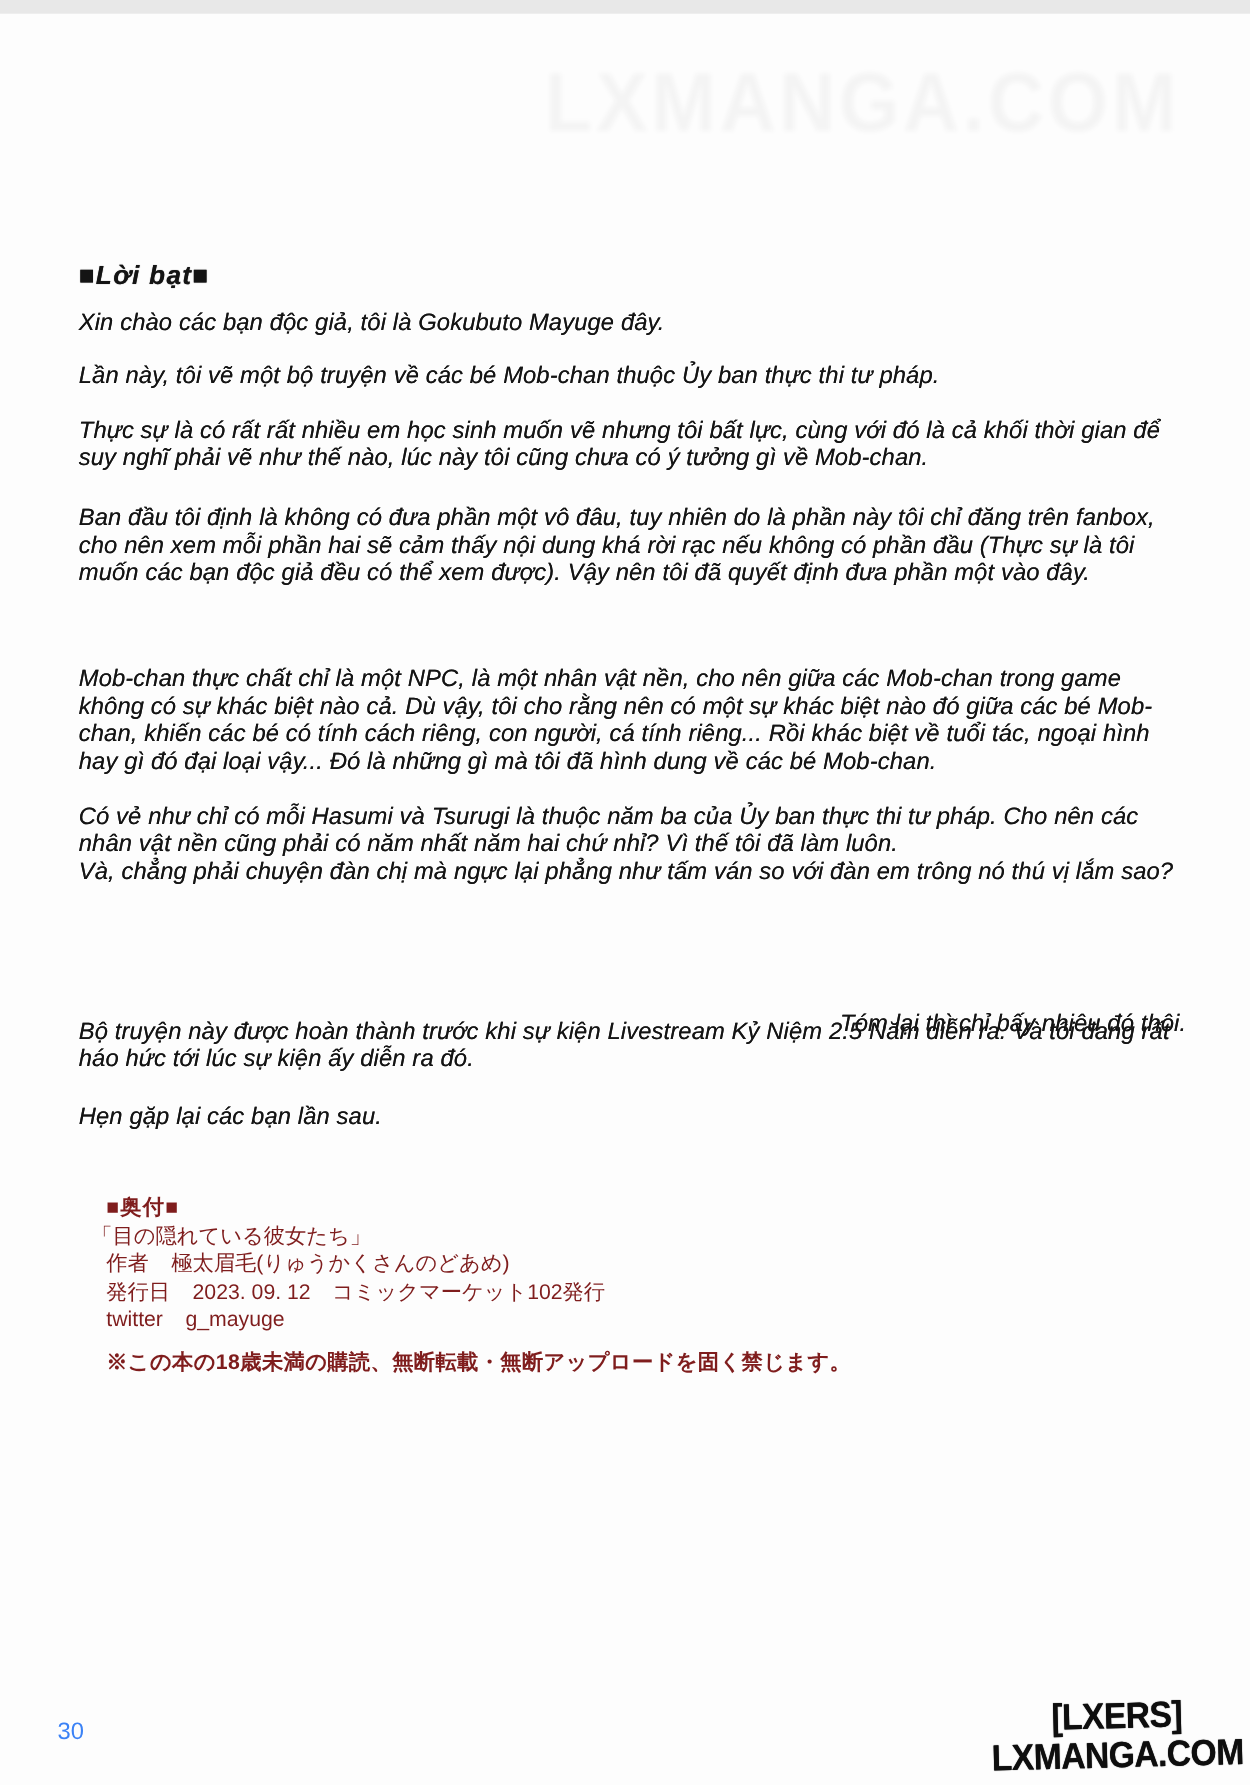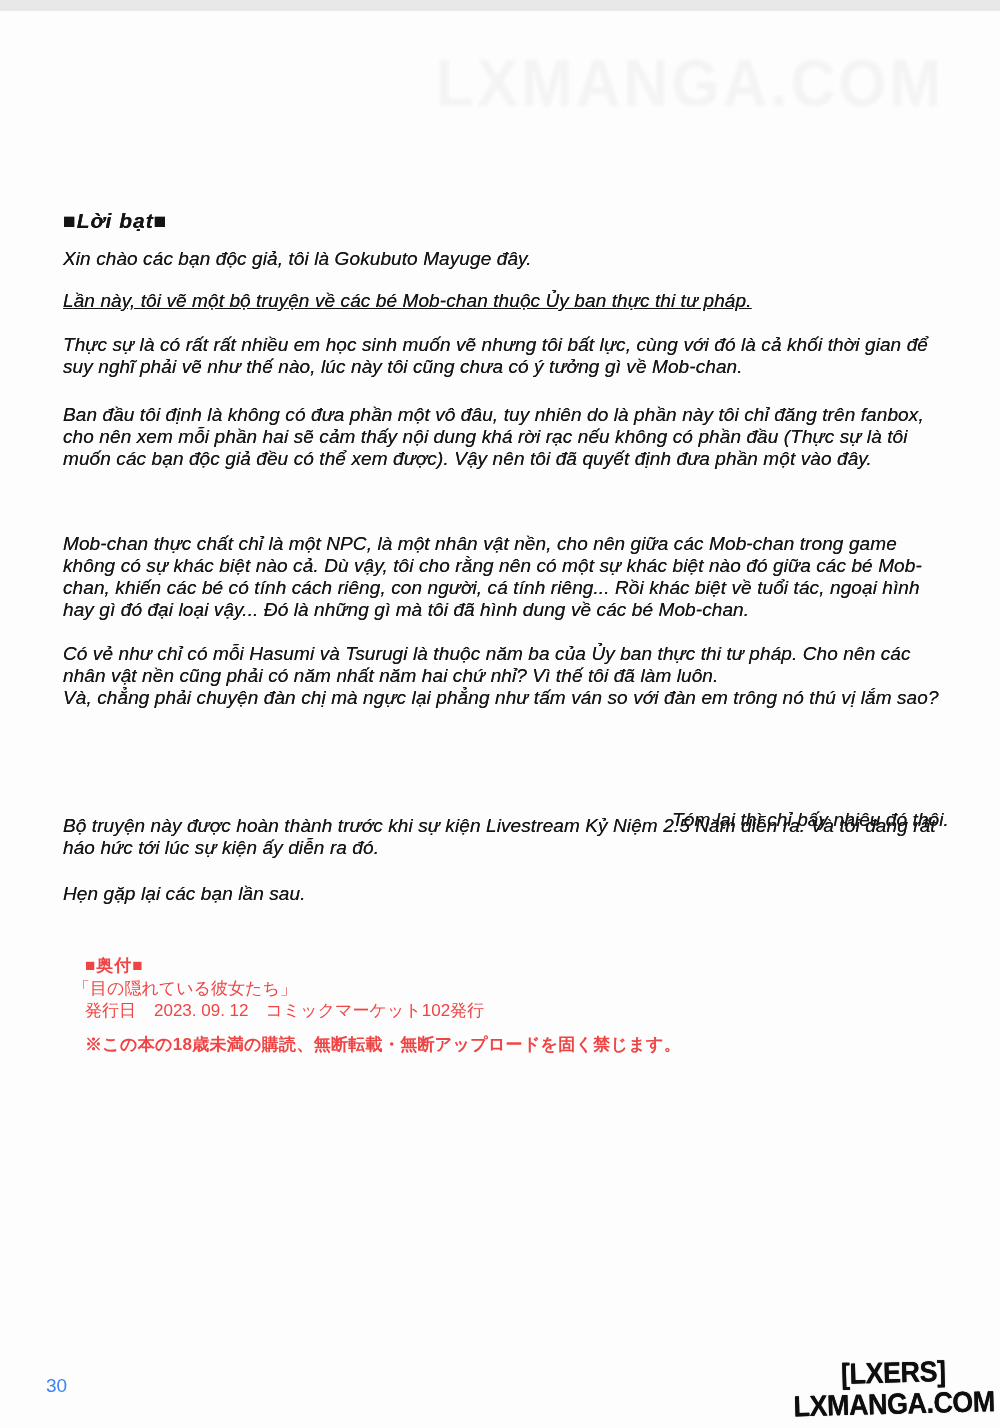--- a/index.html
+++ b/index.html
@@ -32,27 +32,27 @@
     letter-spacing:1px;
     text-shadow:0 0 0.6px #222;
   }
   .afterword p{
     font-style:italic;
     font-size:19px;line-height:22px;
     letter-spacing:0.1px;
     text-shadow:0 0 0.5px #333;
     white-space:pre-line;
   }
-  .p0{top:237px;} .p1{top:279px;text-decoration:underline;} .p2{top:323px;} .p3{top:393px;}
+  .p0{top:237px;} .p1{top:279px;} .p2{top:323px;} .p3{top:393px;}
   .p4{top:522px;} .p5{top:632px;} .p6{top:798px;text-align:right;} .p7{top:804px;}
   .p8{top:872px;}
   
   .colophon{
     position:absolute;left:85px;top:944px;width:860px;
-    font-size:17px;line-height:22.5px;color:#ef4444;
+    font-size:17px;line-height:22.5px;color:#7f1d1d;
   }
   .c-head{font-weight:bold;letter-spacing:1px;}
   .c-title{margin-left:-12px;}
   .c-label{margin-right:18px;}
   .c-notice{margin-top:11px;font-weight:bold;letter-spacing:0.3px;}
   
   .page-number{
     position:absolute;left:46px;top:1364px;
     font-size:19px;color:#3b82f6;
   }
@@ -86,21 +86,27 @@
 Và, chẳng phải chuyện đàn chị mà ngực lại phẳng như tấm ván so với đàn em trông nó thú vị lắm sao?</p>
     <p class="p6">Tóm lại thì chỉ bấy nhiêu đó thôi.</p>
     <p class="p7">Bộ truyện này được hoàn thành trước khi sự kiện Livestream Kỷ Niệm 2.5 Năm diễn ra. Và tôi đang rất háo hức tới lúc sự kiện ấy diễn ra đó.</p>
     <p class="p8">Hẹn gặp lại các bạn lần sau.</p>
   </div>
 
   <div class="colophon">
     <div class="c-head">■奥付■</div>
     <div class="c-title">「目の隠れている彼女たち」</div>
     <div class="c-row">
+      <span class="c-label">作者</span><span class="c-value">極太眉毛(りゅうかくさんのどあめ)</span>
+    </div>
+    <div class="c-row">
       <span class="c-label">発行日</span><span class="c-value">2023. 09. 12　コミックマーケット102発行</span>
+    </div>
+    <div class="c-row">
+      <span class="c-label">twitter</span><span class="c-value">g_mayuge</span>
     </div>
     <div class="c-notice">※この本の18歳未満の購読、無断転載・無断アップロードを固く禁じます。</div>
   </div>
 
   <div class="page-number">30</div>
 
   <div class="wm">
     <div>[LXERS]</div>
     <div>LXMANGA.COM</div>
   </div>

